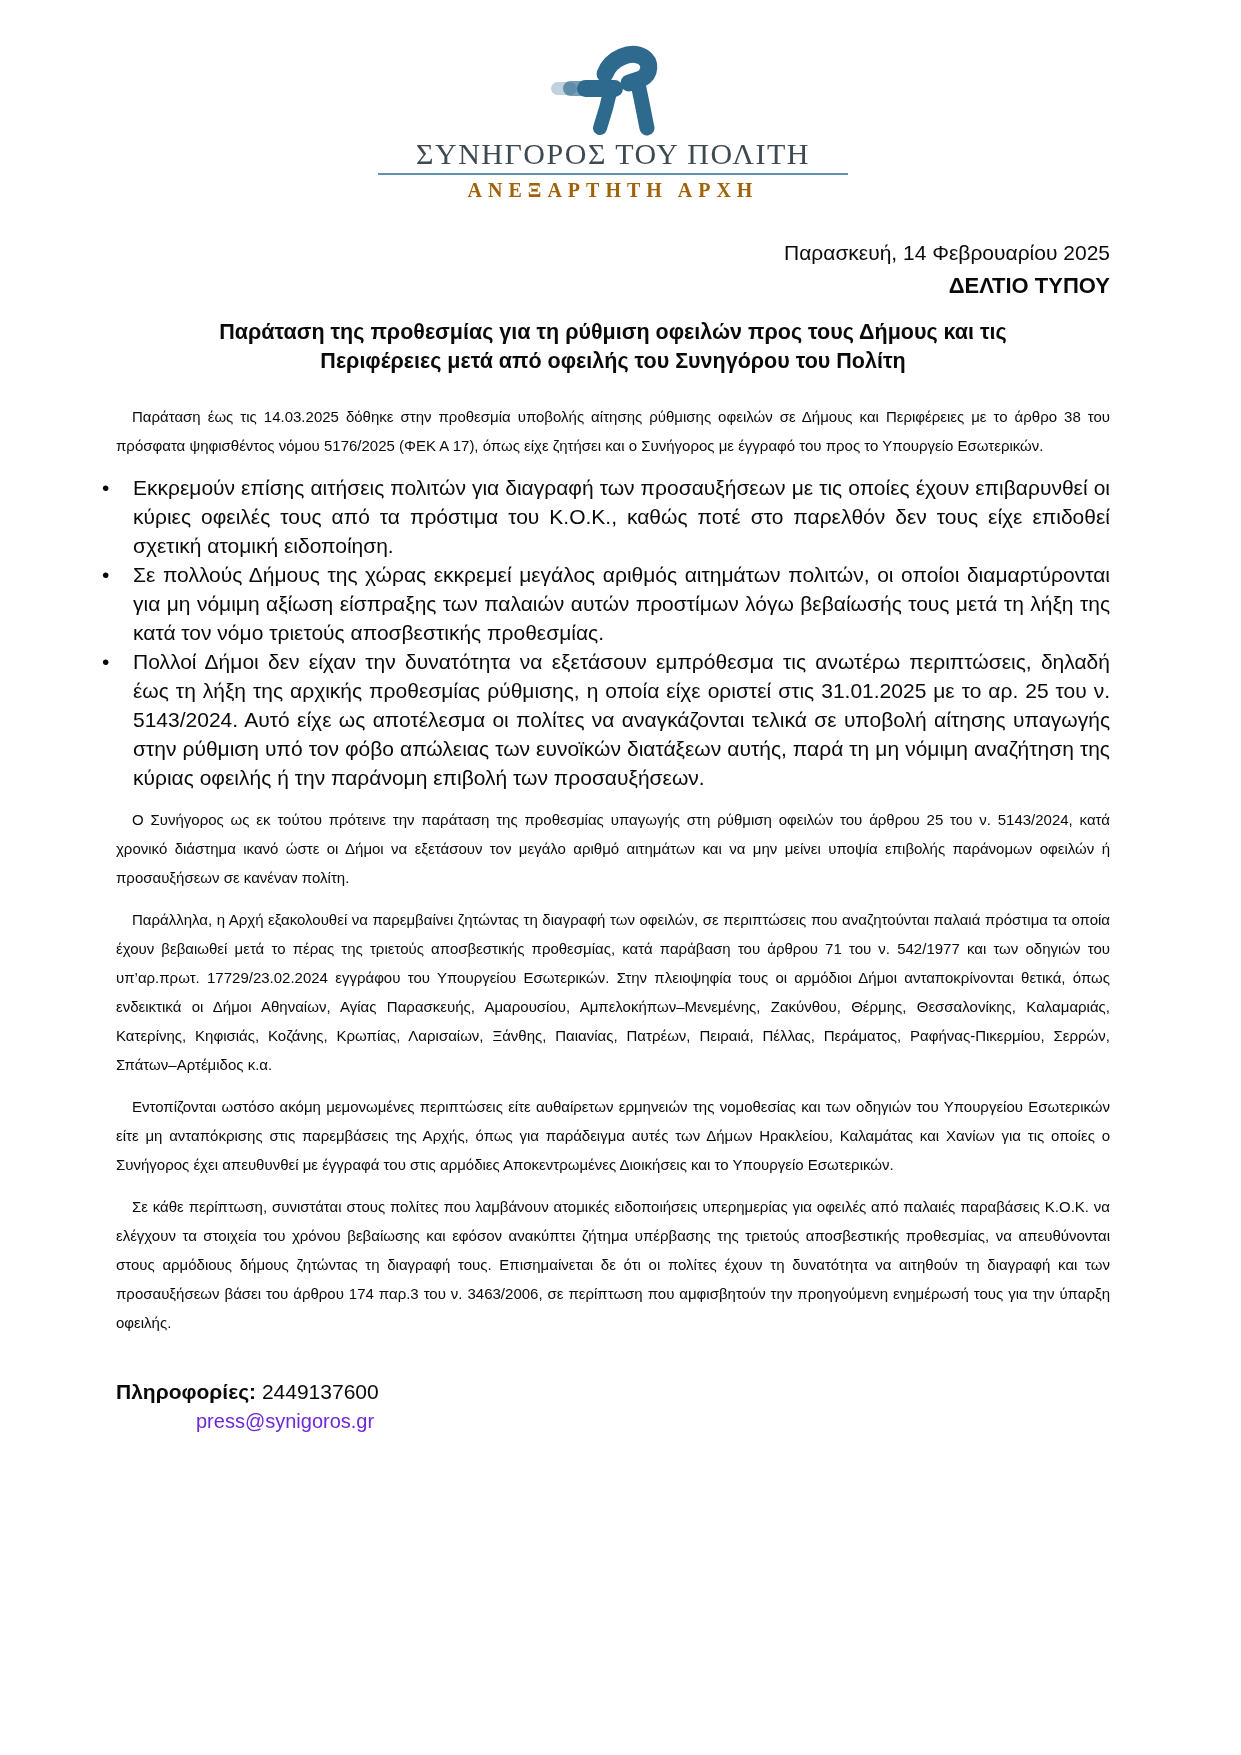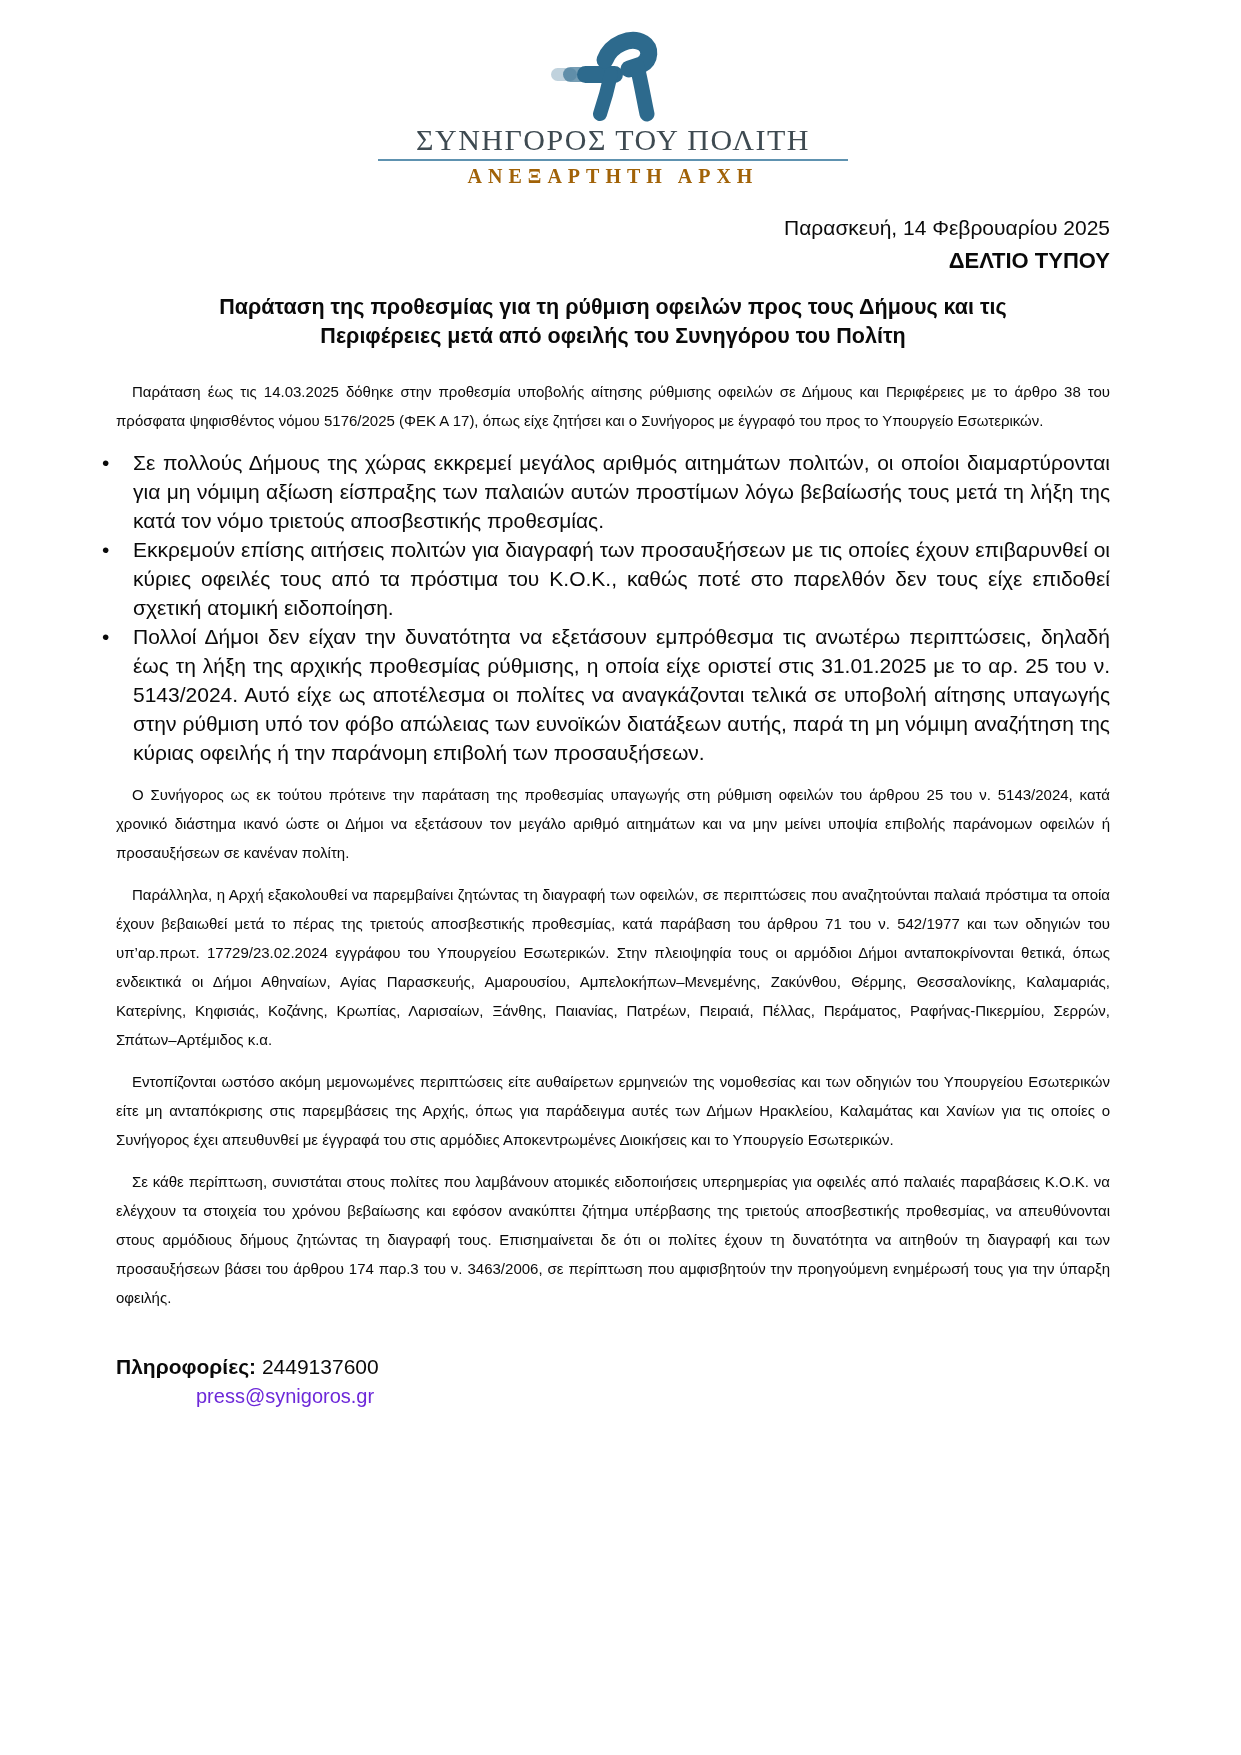--- a/index.html
+++ b/index.html
@@ -11,21 +11,21 @@
     width: 1241px;
     height: 1755px;
     font-family: "Liberation Sans", sans-serif;
     color: #0a0a0a;
     overflow: hidden;
   }
   .page {
     box-sizing: border-box;
     width: 1241px;
     height: 1391px;
-    padding: 16px 131px 0 116px;
+    padding: 30px 131px 0 116px;
   }
   
   .logo-block {
     text-align: center;
     padding-top: 6px;
   }
   .logo-mark {
     display: block;
     margin: 0 auto;
   }
@@ -47,21 +47,21 @@
     font-family: "Liberation Serif", serif;
     font-size: 20px;
     font-weight: bold;
     letter-spacing: 6px;
     color: #a16207;
   }
   
   .date-line {
     text-align: right;
     font-size: 21px;
-    margin-top: 25px;
+    margin-top: 36px;
     line-height: 29px;
   }
   .doc-type {
     text-align: right;
     font-size: 22px;
     font-weight: bold;
     line-height: 29px;
     margin-top: 4px;
   }
   .title {
@@ -151,22 +151,22 @@
 
   <div class="title">
     <div>Παράταση της προθεσμίας για τη ρύθμιση οφειλών προς τους Δήμους και τις</div>
     <div>Περιφέρειες μετά από οφειλής του Συνηγόρου του Πολίτη</div>
   </div>
 
   <div class="body-text">
     <p class="para">Παράταση έως τις 14.03.2025 δόθηκε στην προθεσμία υποβολής αίτησης ρύθμισης οφειλών σε Δήμους και Περιφέρειες με το άρθρο 38 του πρόσφατα ψηφισθέντος νόμου 5176/2025 (ΦΕΚ Α 17), όπως είχε ζητήσει και ο Συνήγορος με έγγραφό του προς το Υπουργείο Εσωτερικών.</p>
 
     <ul class="bullets">
+      <li>Εκκρεμούν επίσης αιτήσεις πολιτών για διαγραφή των προσαυξήσεων με τις οποίες έχουν επιβαρυνθεί οι κύριες οφειλές τους από τα πρόστιμα του Κ.Ο.Κ., καθώς ποτέ στο παρελθόν δεν τους είχε επιδοθεί σχετική ατομική ειδοποίηση.</li>
       <li>Σε πολλούς Δήμους της χώρας εκκρεμεί μεγάλος αριθμός αιτημάτων πολιτών, οι οποίοι διαμαρτύρονται για μη νόμιμη αξίωση είσπραξης των παλαιών αυτών προστίμων λόγω βεβαίωσής τους μετά τη λήξη της κατά τον νόμο τριετούς αποσβεστικής προθεσμίας.</li>
-      <li>Εκκρεμούν επίσης αιτήσεις πολιτών για διαγραφή των προσαυξήσεων με τις οποίες έχουν επιβαρυνθεί οι κύριες οφειλές τους από τα πρόστιμα του Κ.Ο.Κ., καθώς ποτέ στο παρελθόν δεν τους είχε επιδοθεί σχετική ατομική ειδοποίηση.</li>
       <li>Πολλοί Δήμοι δεν είχαν την δυνατότητα να εξετάσουν εμπρόθεσμα τις ανωτέρω περιπτώσεις, δηλαδή έως τη λήξη της αρχικής προθεσμίας ρύθμισης, η οποία είχε οριστεί στις 31.01.2025 με το αρ. 25 του ν. 5143/2024. Αυτό είχε ως αποτέλεσμα οι πολίτες να αναγκάζονται τελικά σε υποβολή αίτησης υπαγωγής στην ρύθμιση υπό τον φόβο απώλειας των ευνοϊκών διατάξεων αυτής, παρά τη μη νόμιμη αναζήτηση της κύριας οφειλής ή την παράνομη επιβολή των προσαυξήσεων.</li>
     </ul>
 
     <p class="para">Ο Συνήγορος ως εκ τούτου πρότεινε την παράταση της προθεσμίας υπαγωγής στη ρύθμιση οφειλών του άρθρου 25 του ν. 5143/2024, κατά χρονικό διάστημα ικανό ώστε οι Δήμοι να εξετάσουν τον μεγάλο αριθμό αιτημάτων και να μην μείνει υποψία επιβολής παράνομων οφειλών ή προσαυξήσεων σε κανέναν πολίτη.</p>
     <p class="para">Παράλληλα, η Αρχή εξακολουθεί να παρεμβαίνει ζητώντας τη διαγραφή των οφειλών, σε περιπτώσεις που αναζητούνται παλαιά πρόστιμα τα οποία έχουν βεβαιωθεί μετά το πέρας της τριετούς αποσβεστικής προθεσμίας, κατά παράβαση του άρθρου 71 του ν. 542/1977 και των οδηγιών του υπ’αρ.πρωτ. 17729/23.02.2024 εγγράφου του Υπουργείου Εσωτερικών. Στην πλειοψηφία τους οι αρμόδιοι Δήμοι ανταποκρίνονται θετικά, όπως ενδεικτικά οι Δήμοι Αθηναίων, Αγίας Παρασκευής, Αμαρουσίου, Αμπελοκήπων–Μενεμένης, Ζακύνθου, Θέρμης, Θεσσαλονίκης, Καλαμαριάς, Κατερίνης, Κηφισιάς, Κοζάνης, Κρωπίας, Λαρισαίων, Ξάνθης, Παιανίας, Πατρέων, Πειραιά, Πέλλας, Περάματος, Ραφήνας-Πικερμίου, Σερρών, Σπάτων–Αρτέμιδος κ.α.</p>
     <p class="para">Εντοπίζονται ωστόσο ακόμη μεμονωμένες περιπτώσεις είτε αυθαίρετων ερμηνειών της νομοθεσίας και των οδηγιών του Υπουργείου Εσωτερικών είτε μη ανταπόκρισης στις παρεμβάσεις της Αρχής, όπως για παράδειγμα αυτές των Δήμων Ηρακλείου, Καλαμάτας και Χανίων για τις οποίες ο Συνήγορος έχει απευθυνθεί με έγγραφά του στις αρμόδιες Αποκεντρωμένες Διοικήσεις και το Υπουργείο Εσωτερικών.</p>
     <p class="para">Σε κάθε περίπτωση, συνιστάται στους πολίτες που λαμβάνουν ατομικές ειδοποιήσεις υπερημερίας για οφειλές από παλαιές παραβάσεις Κ.Ο.Κ. να ελέγχουν τα στοιχεία του χρόνου βεβαίωσης και εφόσον ανακύπτει ζήτημα υπέρβασης της τριετούς αποσβεστικής προθεσμίας, να απευθύνονται στους αρμόδιους δήμους ζητώντας τη διαγραφή τους. Επισημαίνεται δε ότι οι πολίτες έχουν τη δυνατότητα να αιτηθούν τη διαγραφή και των προσαυξήσεων βάσει του άρθρου 174 παρ.3 του ν. 3463/2006, σε περίπτωση που αμφισβητούν την προηγούμενη ενημέρωσή τους για την ύπαρξη οφειλής.</p>
   </div>
 
   <div class="footer">

